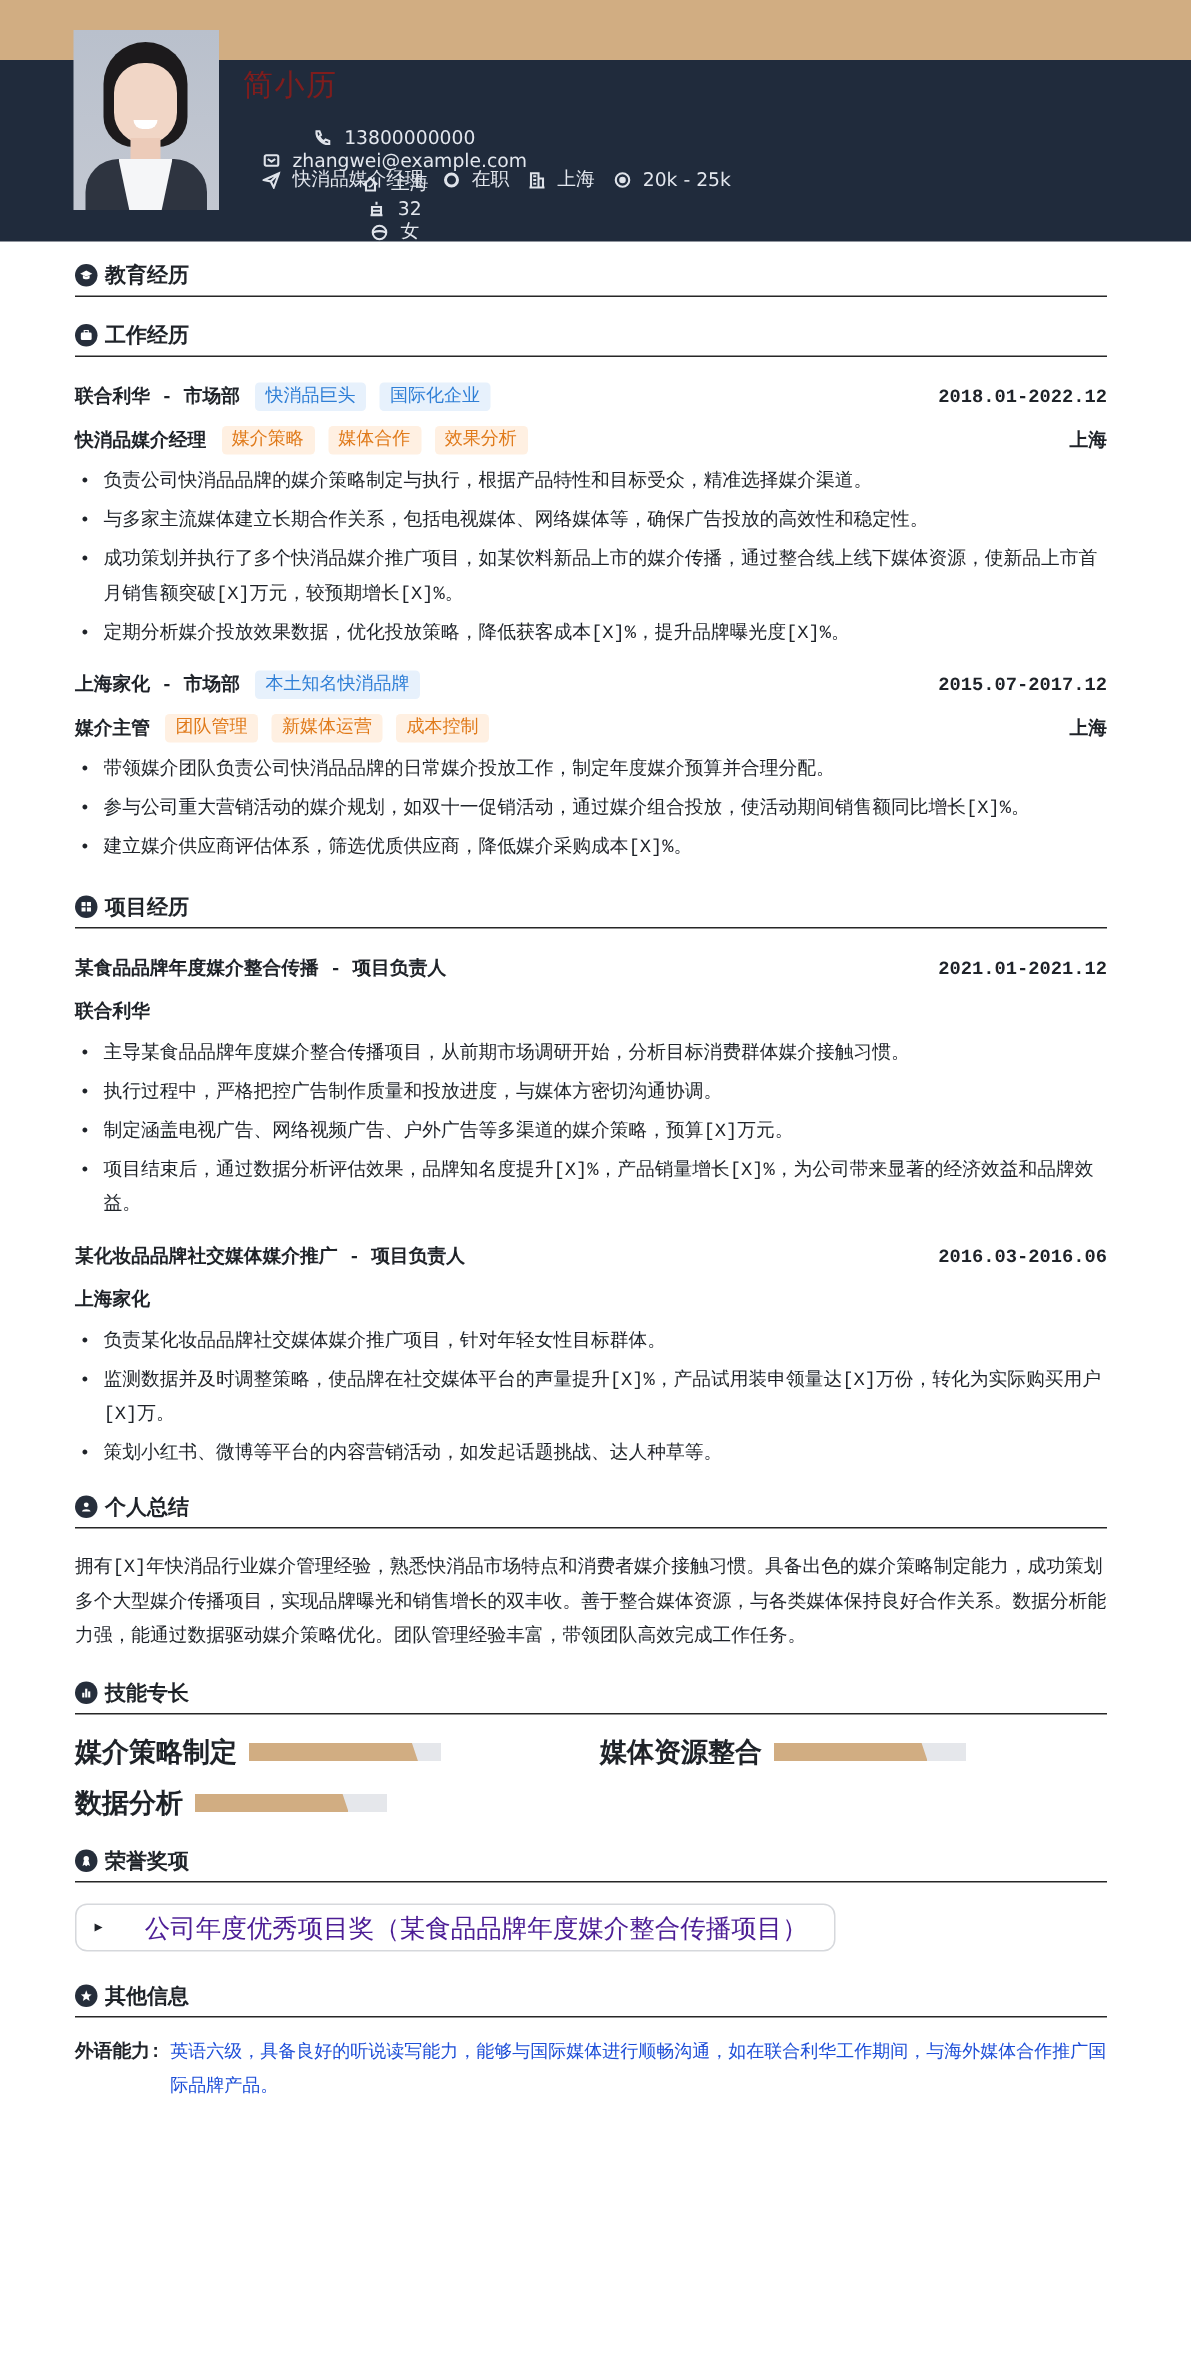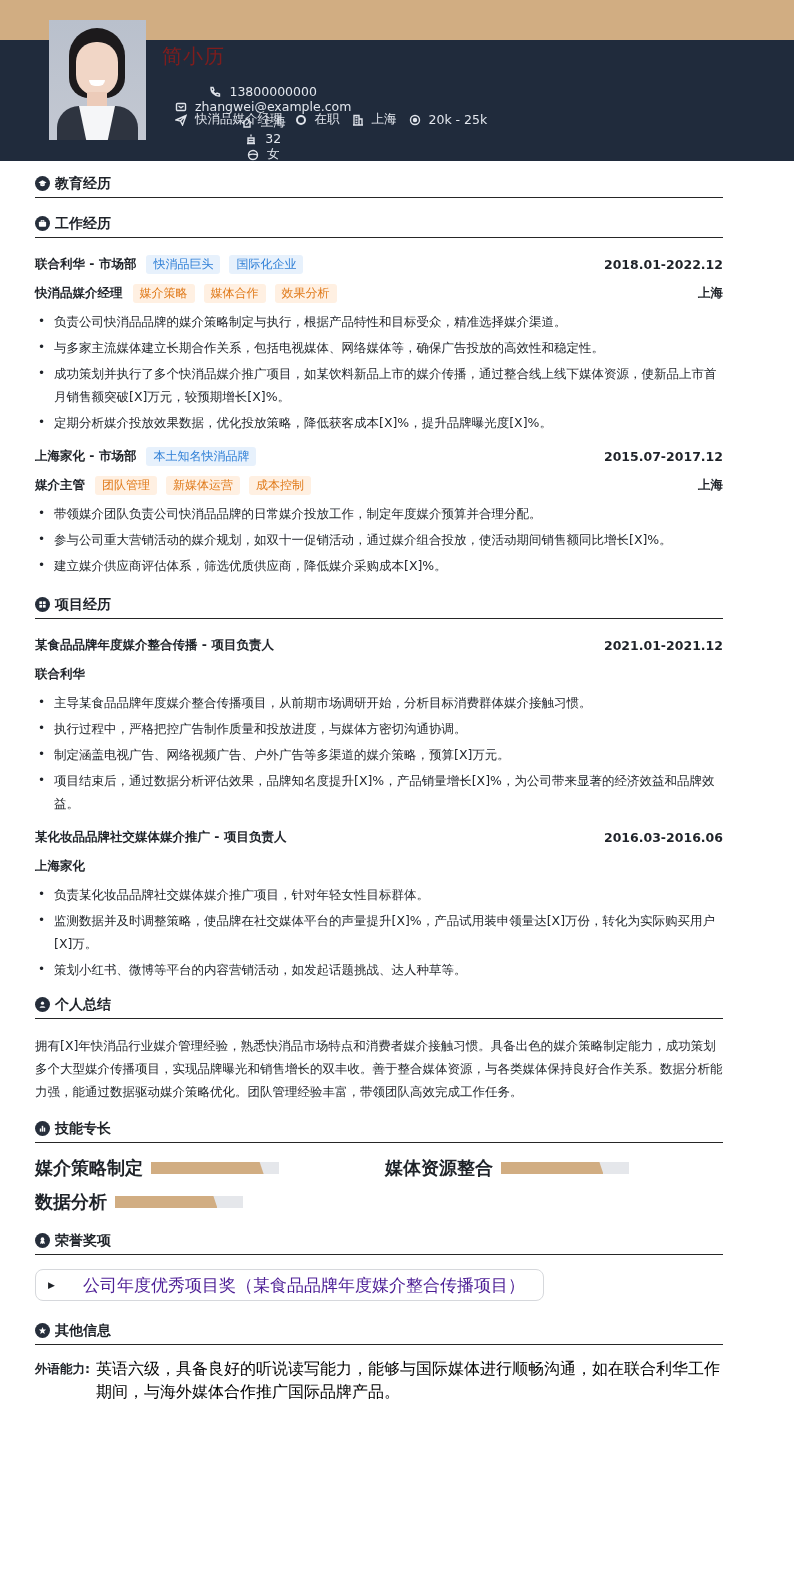--- a/index.html
+++ b/index.html
@@ -13,21 +13,21 @@
   .photo .neck { position: absolute; left: 38px; top: 72px; width: 20px; height: 18px; background: #eccbb9; }
   .photo .shirt { position: absolute; left: 8px; top: 86px; width: 81px; height: 40px; border-radius: 22px 22px 0 0; background: #2e3440; }
   .photo .collar { position: absolute; left: 30px; top: 86px; width: 36px; height: 34px; background: #f5f6f8; clip-path: polygon(0 0, 100% 0, 80% 100%, 20% 100%); }
   .name { position: absolute; left: 162px; top: 43px; font-size: 20px; color: #7f1d1d; font-weight: normal; letter-spacing: 1px; }
   .info-row { position: absolute; left: 175px; display: flex; align-items: center; color: #e3e7ee; font-size: 12.5px; }
   .info-row.r1 { top: 84px; flex-direction: column; }
   .info-row.r2 { top: 111px; }
   .info-item { display: flex; align-items: center; margin-right: 12px; }
   .info-item svg { width: 12px; height: 12px; margin-right: 8px; stroke: #dfe3ea; fill: none; stroke-width: 1.4; }
 
-  .content { position: absolute; left: 35px; top: 170px; width: 688px; }
+  .content { position: absolute; left: 50px; top: 170px; width: 688px; font-family: Liberation Mono, monospace; }
   .section-head { display: flex; align-items: center; height: 28px; border-bottom: 1.5px solid #262626; margin-bottom: 12px; }
   .section-icon { width: 15px; height: 15px; border-radius: 50%; background: #262e3b; margin-right: 5px; display: flex; align-items: center; justify-content: center; }
   .section-icon svg { width: 9px; height: 9px; fill: #ffffff; }
   .section-title { font-size: 14px; font-weight: bold; color: #1f2329; }
   .section { margin-bottom: 10px; }
 
   .row { display: flex; align-items: center; justify-content: space-between; height: 29px; }
   .row-left { display: flex; align-items: center; }
   .bold { font-weight: bold; font-size: 12.5px; color: #1f2329; }
   .date { font-weight: bold; font-size: 12.5px; color: #1f2329; }
@@ -46,21 +46,21 @@
   .skill-label { font-weight: bold; font-size: 18px; margin-right: 8px; }
   .skill-track { position: relative; width: 128px; height: 12px; background: #e5e7eb; }
   .skill-fill { position: absolute; left: 0; top: 0; height: 12px; background: #d1ad82; clip-path: polygon(0 0, calc(100% - 4px) 0, 100% 100%, 0 100%); }
 
   .honor-box { display: inline-flex; align-items: center; border: 1px solid #d6d8dc; border-radius: 8px; height: 32px; padding: 0 18px 0 12px; margin-top: 2px; }
   .honor-arrow { font-size: 9px; margin-right: 8px; color: #1f2329; }
   .honor-text { font-size: 17px; color: #4c1d95; margin-left: 20px; }
 
   .other-row { display: flex; line-height: 23px; padding-top: 6px; }
   .other-label { font-weight: bold; font-size: 12.5px; white-space: nowrap; margin-right: 6px; }
-  .other-text { font-size: 16px; color: #000000; }
+  .other-text { font-size: 12px; color: #1d4ed8; }
 </style>
 </head>
 <body>
 
 <div class="top-band"></div>
 <div class="dark-band"></div>
 
 <div class="photo">
   <div class="hair"></div>
     <div class="face"></div>

